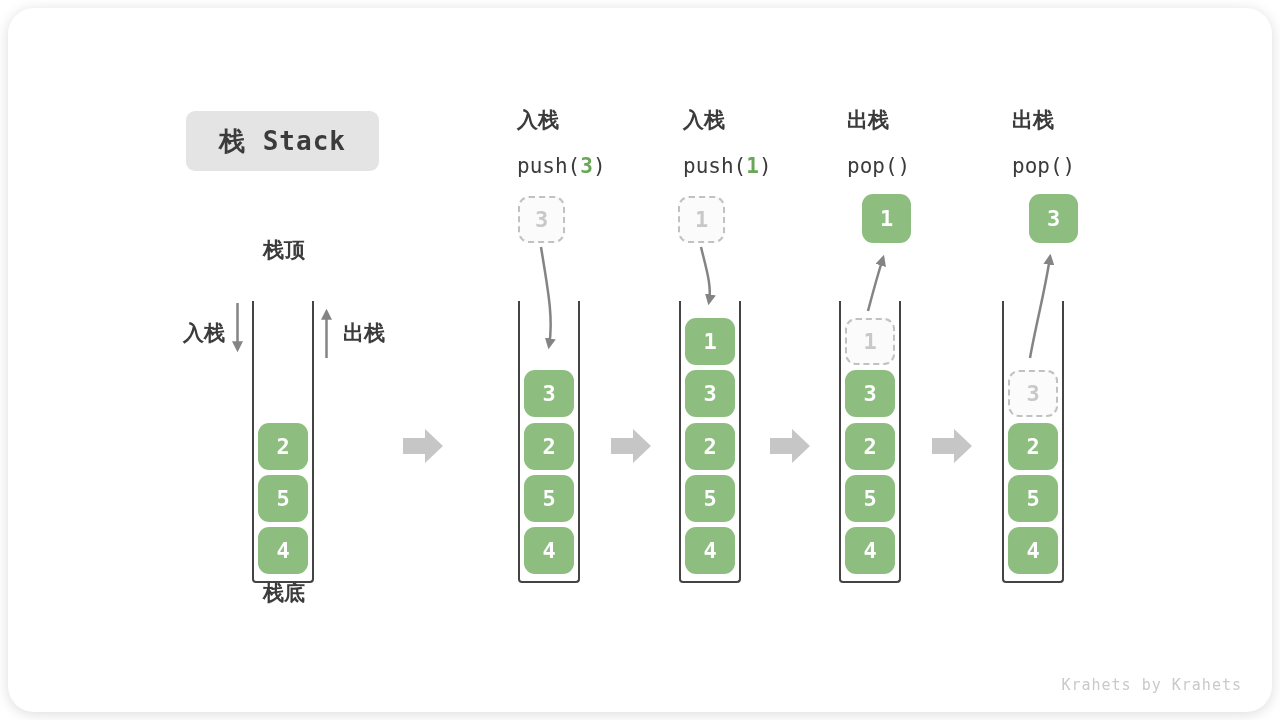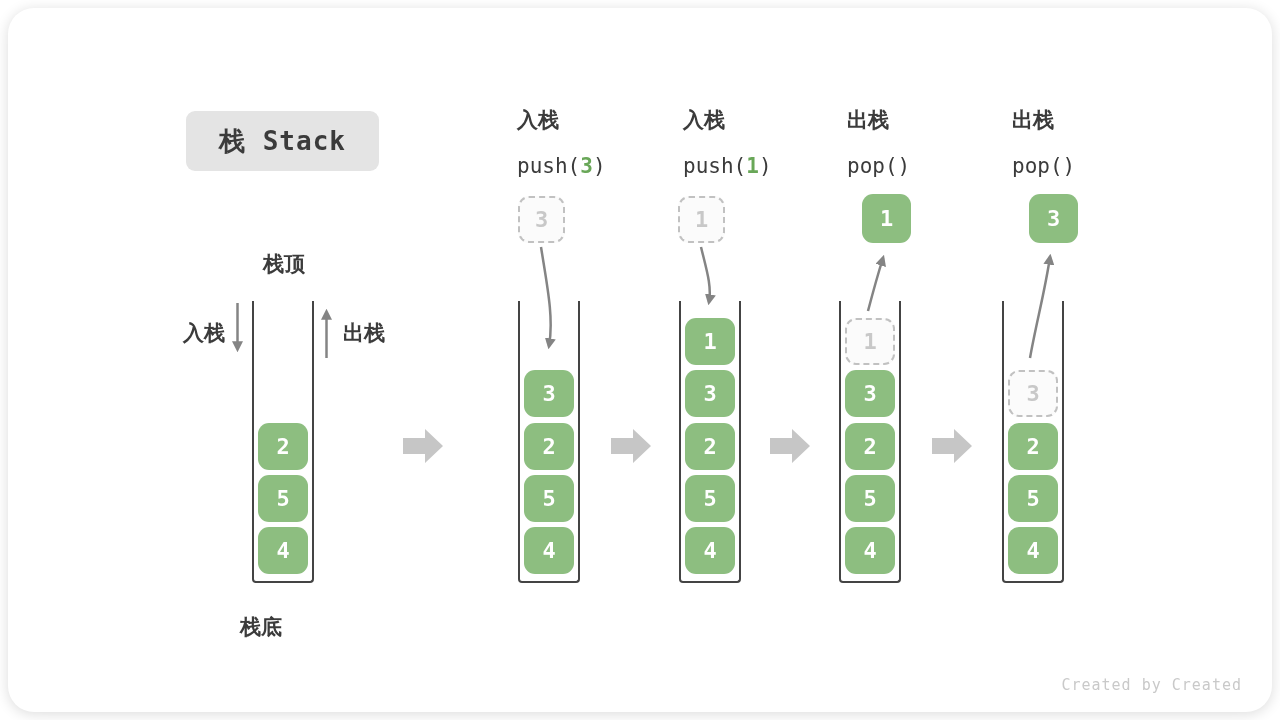--- a/index.html
+++ b/index.html
@@ -19,22 +19,22 @@
     position:absolute;left:186px;top:111px;width:193px;height:60px;
     background:var(--title-bg);border-radius:9px;
     display:flex;align-items:center;justify-content:center;
     font-family:"DejaVu Sans Mono","Liberation Mono",monospace;
     font-size:26px;font-weight:700;color:var(--text-dark);letter-spacing:1px;
   }
 
   .side-label{
     position:absolute;font-size:21px;font-weight:700;color:var(--text-dark);
   }
-  .lbl-top{left:240px;top:250px;width:88px;text-align:center;}
-  .lbl-bottom{left:240px;top:613px;width:88px;}
+  .lbl-top{left:240px;top:236px;width:88px;text-align:center;}
+  .lbl-bottom{left:240px;top:579px;width:88px;text-align:center;}
   .lbl-push{left:152px;top:319px;width:73px;text-align:right;}
   .lbl-pop{left:343px;top:319px;width:73px;text-align:left;}
 
   .col-header{position:absolute;top:107px;}
   .op-label{font-size:21px;font-weight:700;color:var(--text-dark);line-height:26px;}
   .op-code{
     margin-top:20px;font-family:"DejaVu Sans Mono","Liberation Mono",monospace;
     font-size:21px;color:var(--text-dark);line-height:26px;
   }
   .op-code .arg{color:var(--code-arg);font-weight:700;}
@@ -148,14 +148,14 @@
 
     <path d="M868,311 C873,292 878,274 883,258" stroke="#848484" stroke-width="2.5" fill="none" marker-end="url(#ah)"></path>
     <path d="M1030,358 C1036,324 1045,291 1050,257" stroke="#848484" stroke-width="2.5" fill="none" marker-end="url(#ah)"></path>
 
     <polygon points="403,438 425,438 425,429 443,446 425,463 425,454 403,454" fill="#c6c6c6"></polygon>
     <polygon points="611,438 633,438 633,429 651,446 633,463 633,454 611,454" fill="#c6c6c6"></polygon>
     <polygon points="770,438 792,438 792,429 810,446 792,463 792,454 770,454" fill="#c6c6c6"></polygon>
     <polygon points="932,438 954,438 954,429 972,446 954,463 954,454 932,454" fill="#c6c6c6"></polygon>
   </svg>
 
-  <div class="footer">Created by Created</div>
+  <div class="footer">Krahets by Krahets</div>
 </div>
 
 </body></html>

